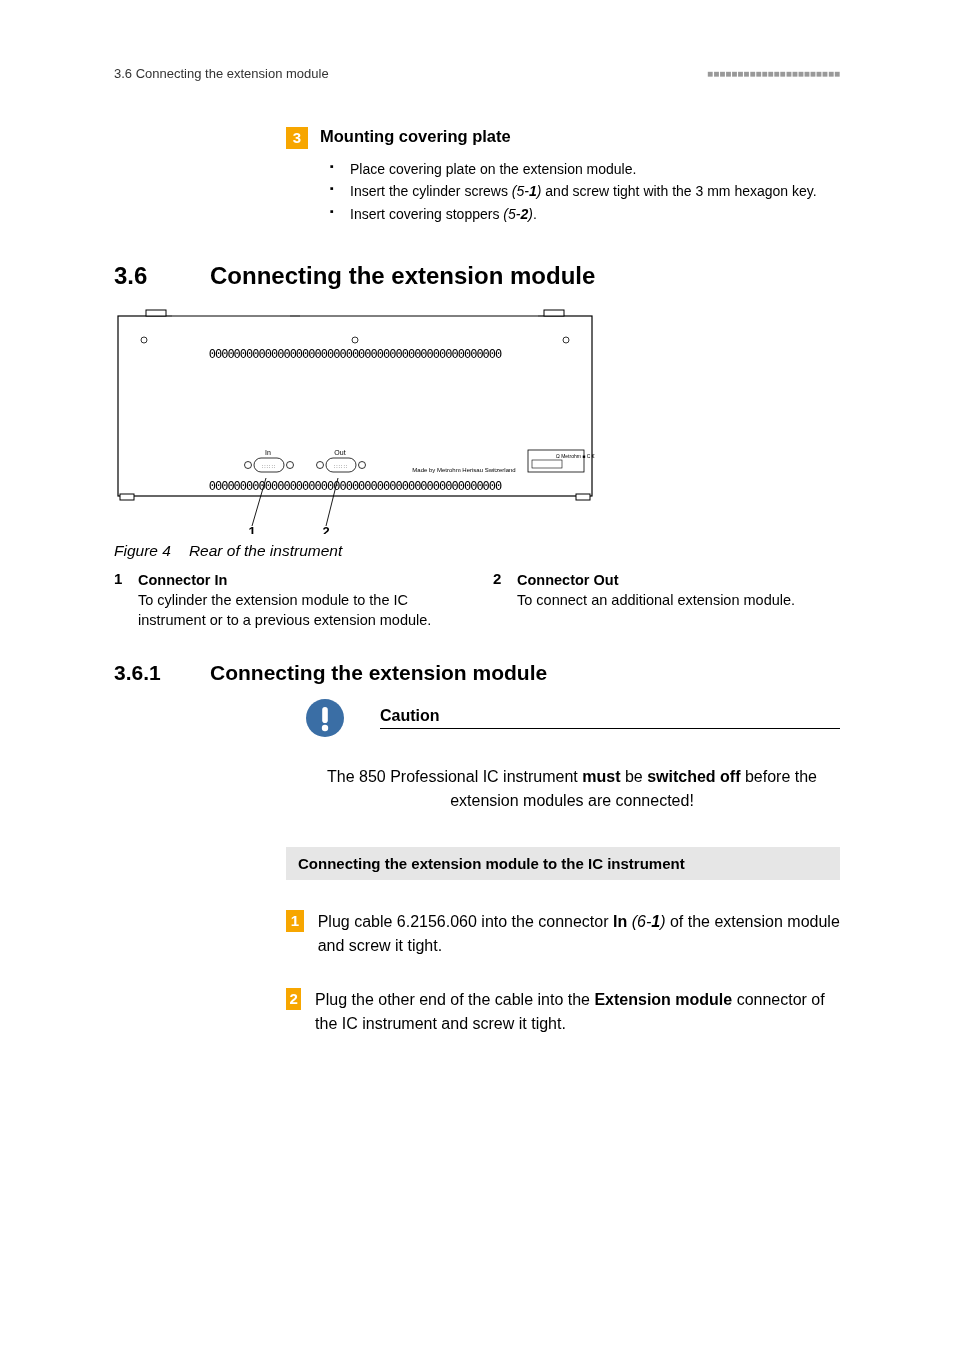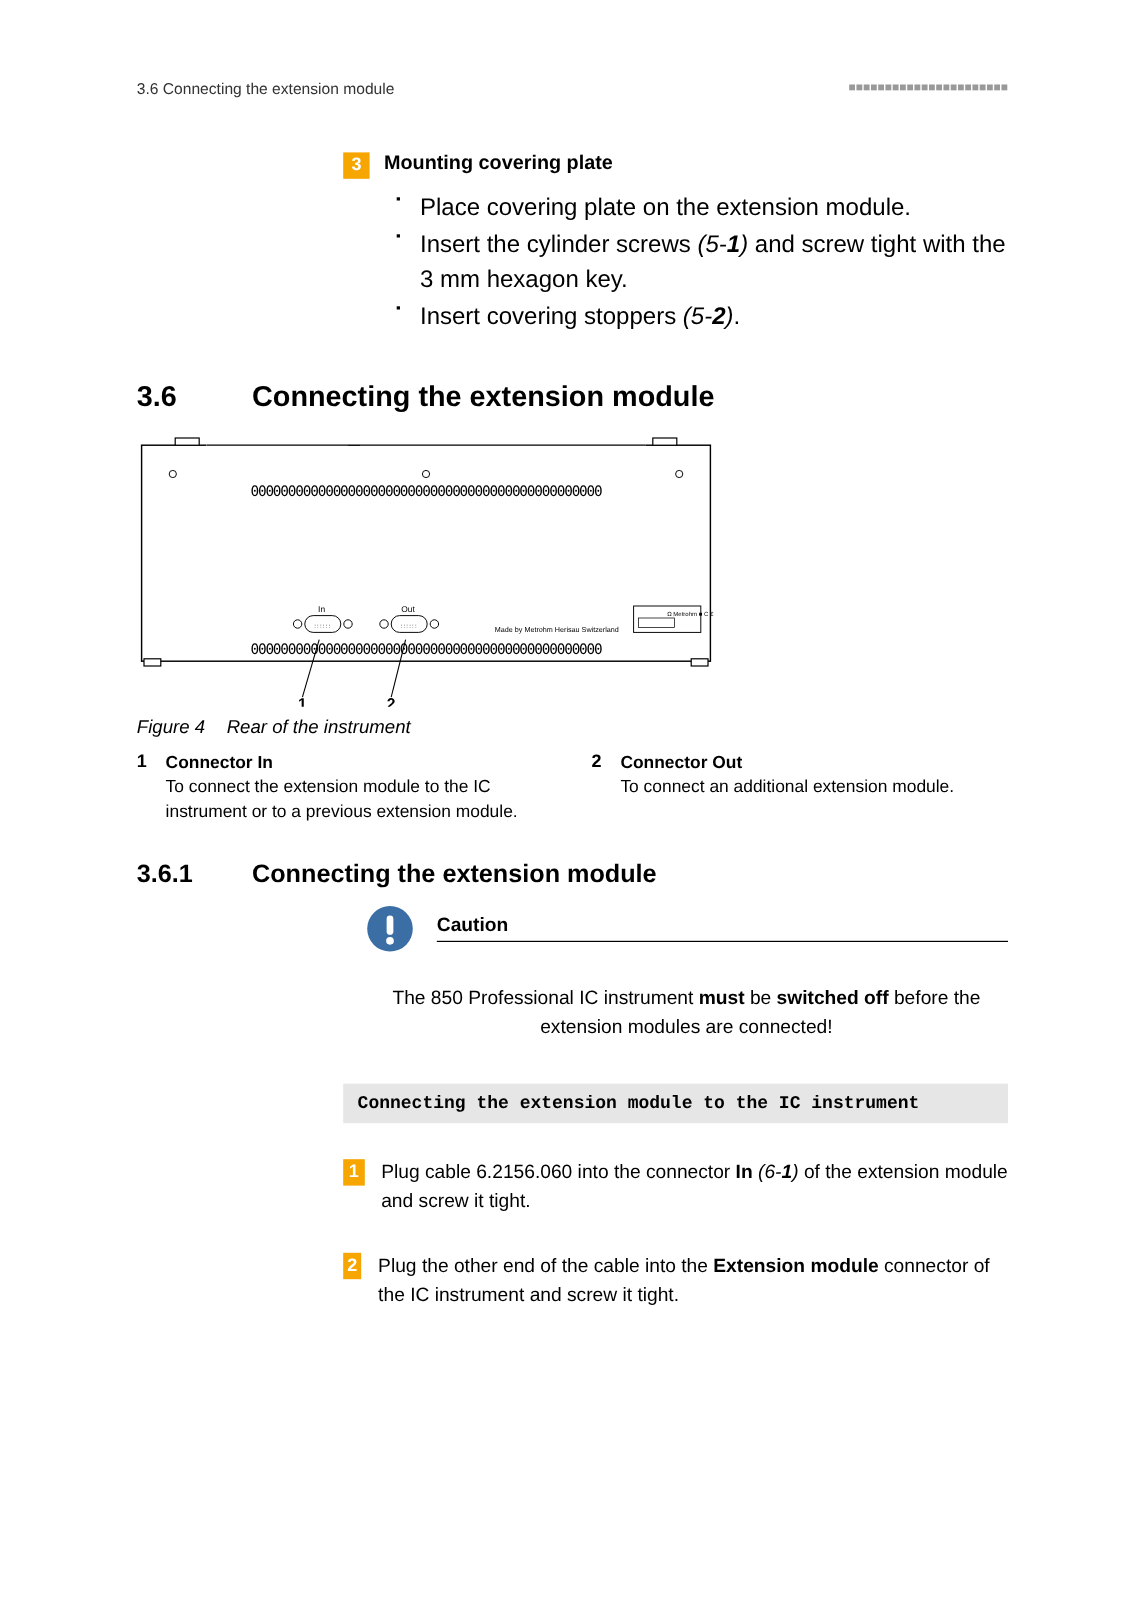--- a/index.html
+++ b/index.html
@@ -52,21 +52,21 @@
     margin-bottom: 6px;
   }
   .step-title {
     font-weight: 700;
     font-size: 16.5px;
   }
   .bullets {
     margin: 10px 0 0 216px;
     padding: 0;
     list-style: none;
-    font-size: 20px;
+    font-size: 14px;
     line-height: 1.45;
   }
   .bullets li {
     position: relative;
     padding-left: 20px;
     margin-bottom: 2px;
   }
   .bullets li::before {
     content: "▪";
     position: absolute;
@@ -107,21 +107,21 @@
   .legend-num { font-weight: 700; font-size: 15px; min-width: 14px; }
   .legend-title { font-weight: 700; display: block; }
   .legend-body { line-height: 1.4; }
   .caution-block {
     margin-left: 190px;
     margin-top: 8px;
   }
   .caution-head {
     display: flex;
     align-items: center;
-    gap: 18px;
+    gap: 34px;
   }
   .caution-icon {
     width: 42px;
     height: 42px;
     flex: none;
   }
   .caution-title-wrap {
     flex: 1;
   }
   .caution-title {
@@ -134,21 +134,21 @@
     margin: 3px 0 0 0;
   }
   .caution-text {
     margin-top: 26px;
     font-size: 16px;
     line-height: 1.5;
     text-align: center;
   }
   .gray-bar {
     background: #e6e6e6;
-    font-family: Liberation Mono, monospace;
+    font-family: Liberation Sans, sans-serif;
     font-weight: 900;
     font-size: 15px;
     padding: 8px 12px;
     margin-left: 172px;
     margin-top: 34px;
   }
   .proc-step {
     display: flex;
     gap: 14px;
     margin-left: 172px;
@@ -255,21 +255,21 @@
 
   <div class="fig-caption">
     <span class="fignum">Figure 4</span><span>Rear of the instrument</span>
   </div>
 
   <div class="legend">
     <div class="legend-col">
       <div class="legend-num">1</div>
       <div class="legend-body">
         <span class="legend-title">Connector In</span>
-        <span>To connect the extension module to the IC instrument or to a previous extension module.</span>
+        <span>To cylinder the extension module to the IC instrument or to a previous extension module.</span>
       </div>
     </div>
     <div class="legend-col">
       <div class="legend-num">2</div>
       <div class="legend-body">
         <span class="legend-title">Connector Out</span>
         <span>To connect an additional extension module.</span>
       </div>
     </div>
   </div>

